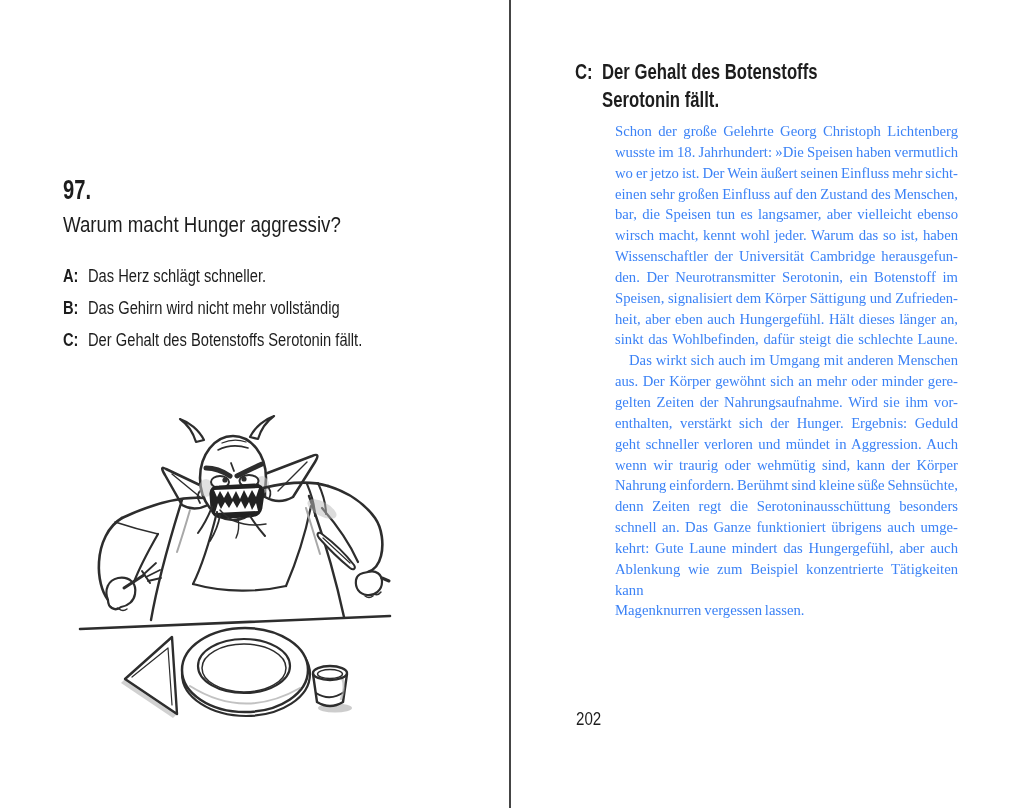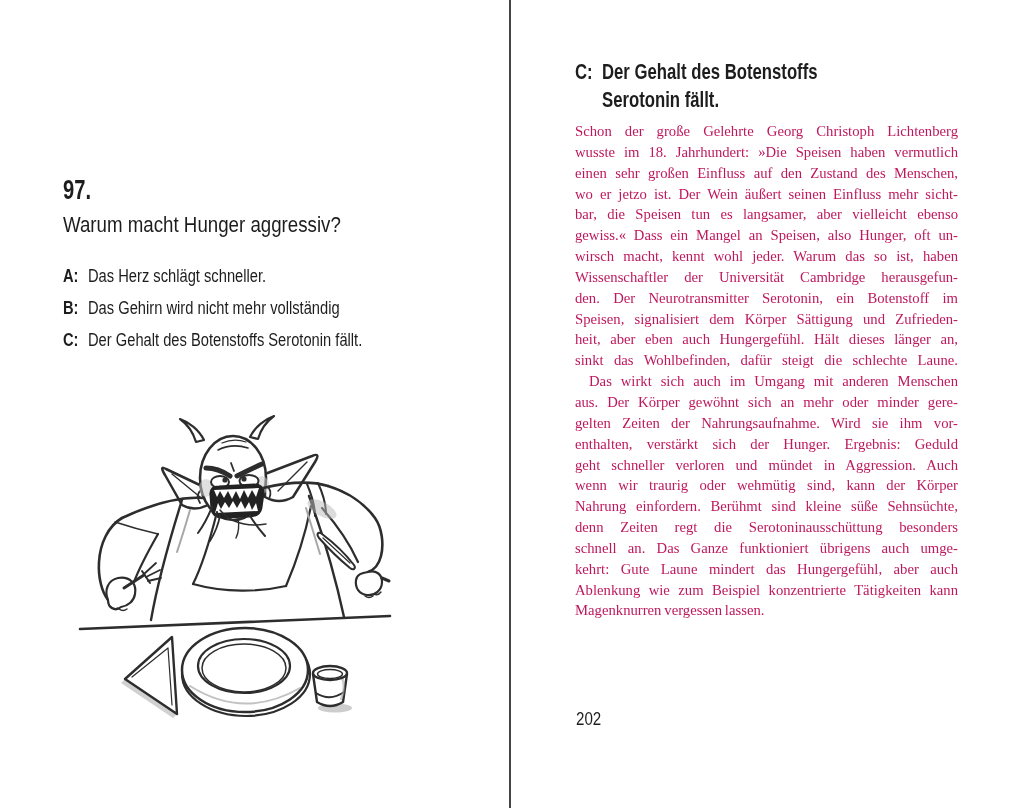--- a/index.html
+++ b/index.html
@@ -24,21 +24,21 @@
   .cond-n{display:inline-block;transform:scaleX(0.72);transform-origin:0 0;white-space:nowrap;}
   .illo{position:absolute;left:60px;top:412px;width:420px;height:334px;}
 
   
   .answer{position:absolute;left:64px;top:58px;display:flex;font-size:22px;font-weight:700;line-height:28px;}
   .answer-label{width:27px;flex:none;}
   .cond-t{display:block;transform:scaleX(0.76);transform-origin:0 0;white-space:nowrap;}
   .bodycol{position:absolute;left:64px;top:121px;width:383px;}
   .bline{
     font-family:"Liberation Serif",serif;font-size:14.7px;line-height:20.85px;
-    text-align:justify;text-align-last:justify;word-spacing:-0.8px;color:#be185d;
+    text-align:justify;text-align-last:justify;word-spacing:-0.8px;color:#3b82f6;margin-left:40px;
   }
   .bline.nj{text-align-last:left;}
   .bline.ind{text-indent:14px;}
   .pagenum{position:absolute;left:65px;top:709px;font-size:18px;font-weight:400;}
 </style>
 </head>
 <body>
 
 <div class="page page-left">
   <div class="qnum"><span class="cond-n">97.</span></div>
@@ -180,24 +180,23 @@
         <span class="cond-t">C:</span>
       </span>
     <div>
         <div class="cond-t">Der Gehalt des Botenstoffs</div>
         <div class="cond-t">Serotonin fällt.</div>
       </div>
   </div>
   <div class="bodycol">
       <div class="bline">Schon der große Gelehrte Georg Christoph Lichtenberg</div>
       <div class="bline">wusste im 18. Jahrhundert: »Die Speisen haben vermutlich</div>
+      <div class="bline">wo er jetzo ist. Der Wein äußert seinen Einfluss mehr sicht-</div>
       <div class="bline">einen sehr großen Einfluss auf den Zustand des Menschen,</div>
-      <div class="bline">wo er jetzo ist. Der Wein äußert seinen Einfluss mehr sicht-</div>
       <div class="bline">bar, die Speisen tun es langsamer, aber vielleicht ebenso</div>
-      <div class="bline">gewiss.« Dass ein Mangel an Speisen, also Hunger, oft un-</div>
       <div class="bline">wirsch macht, kennt wohl jeder. Warum das so ist, haben</div>
       <div class="bline">Wissenschaftler der Universität Cambridge herausgefun-</div>
       <div class="bline">den. Der Neurotransmitter Serotonin, ein Botenstoff im</div>
       <div class="bline">Speisen, signalisiert dem Körper Sättigung und Zufrieden-</div>
       <div class="bline">heit, aber eben auch Hungergefühl. Hält dieses länger an,</div>
       <div class="bline">sinkt das Wohlbefinden, dafür steigt die schlechte Laune.</div>
       <div class="bline ind">Das wirkt sich auch im Umgang mit anderen Menschen</div>
       <div class="bline">aus. Der Körper gewöhnt sich an mehr oder minder gere-</div>
       <div class="bline">gelten Zeiten der Nahrungsaufnahme. Wird sie ihm vor-</div>
       <div class="bline">enthalten, verstärkt sich der Hunger. Ergebnis: Geduld</div>

